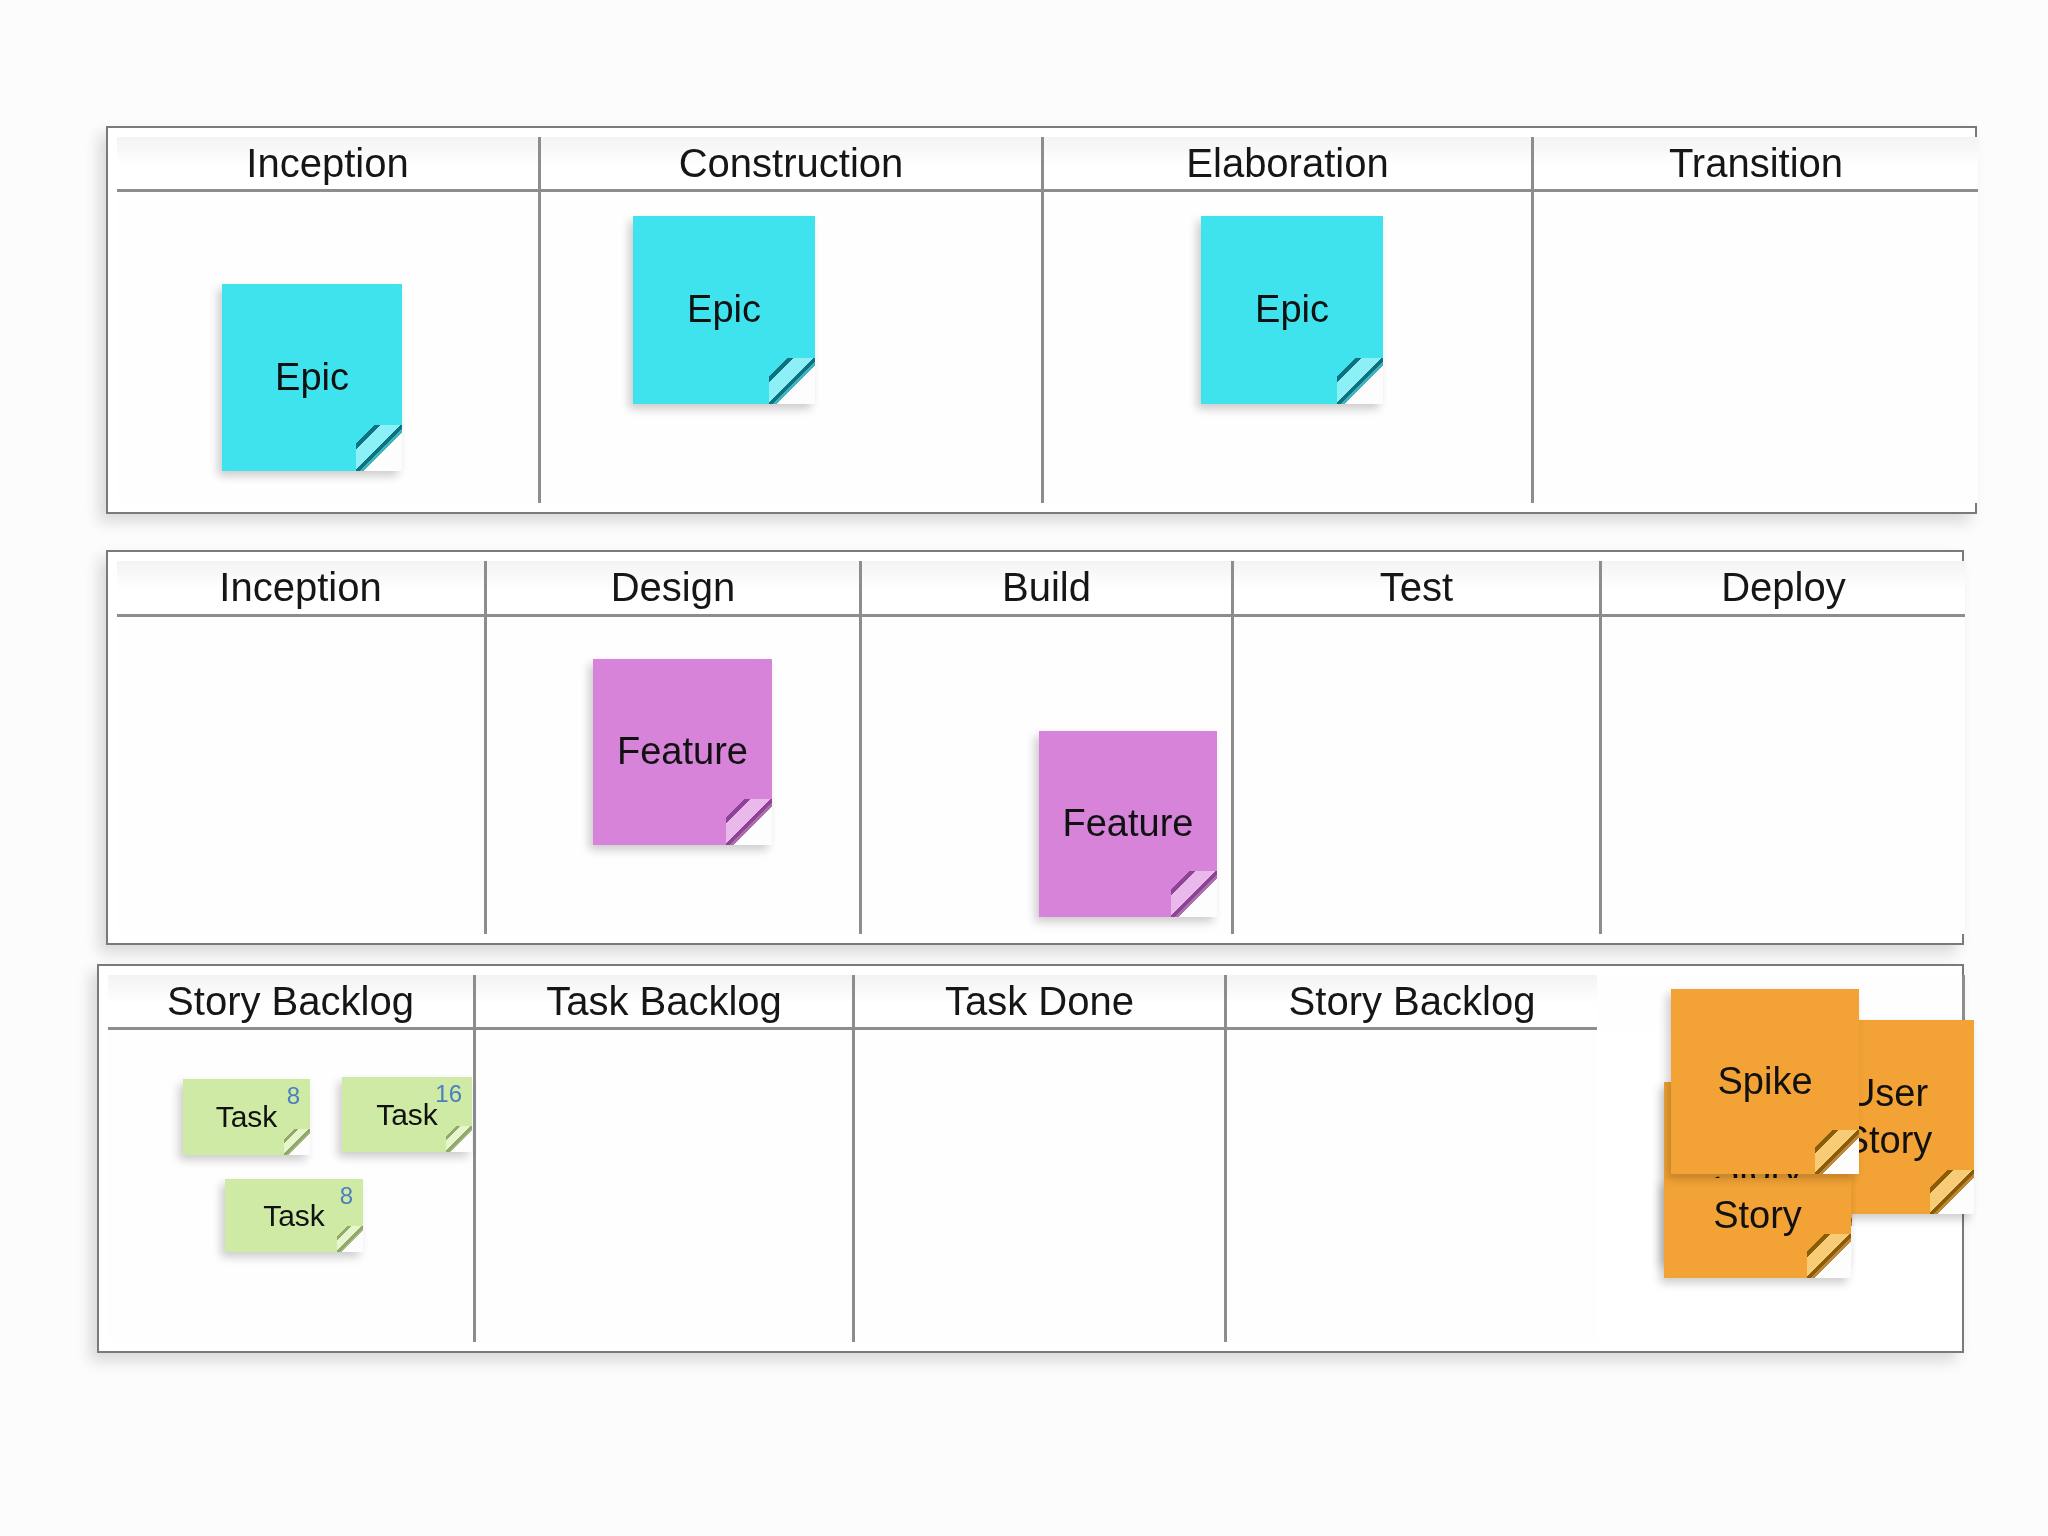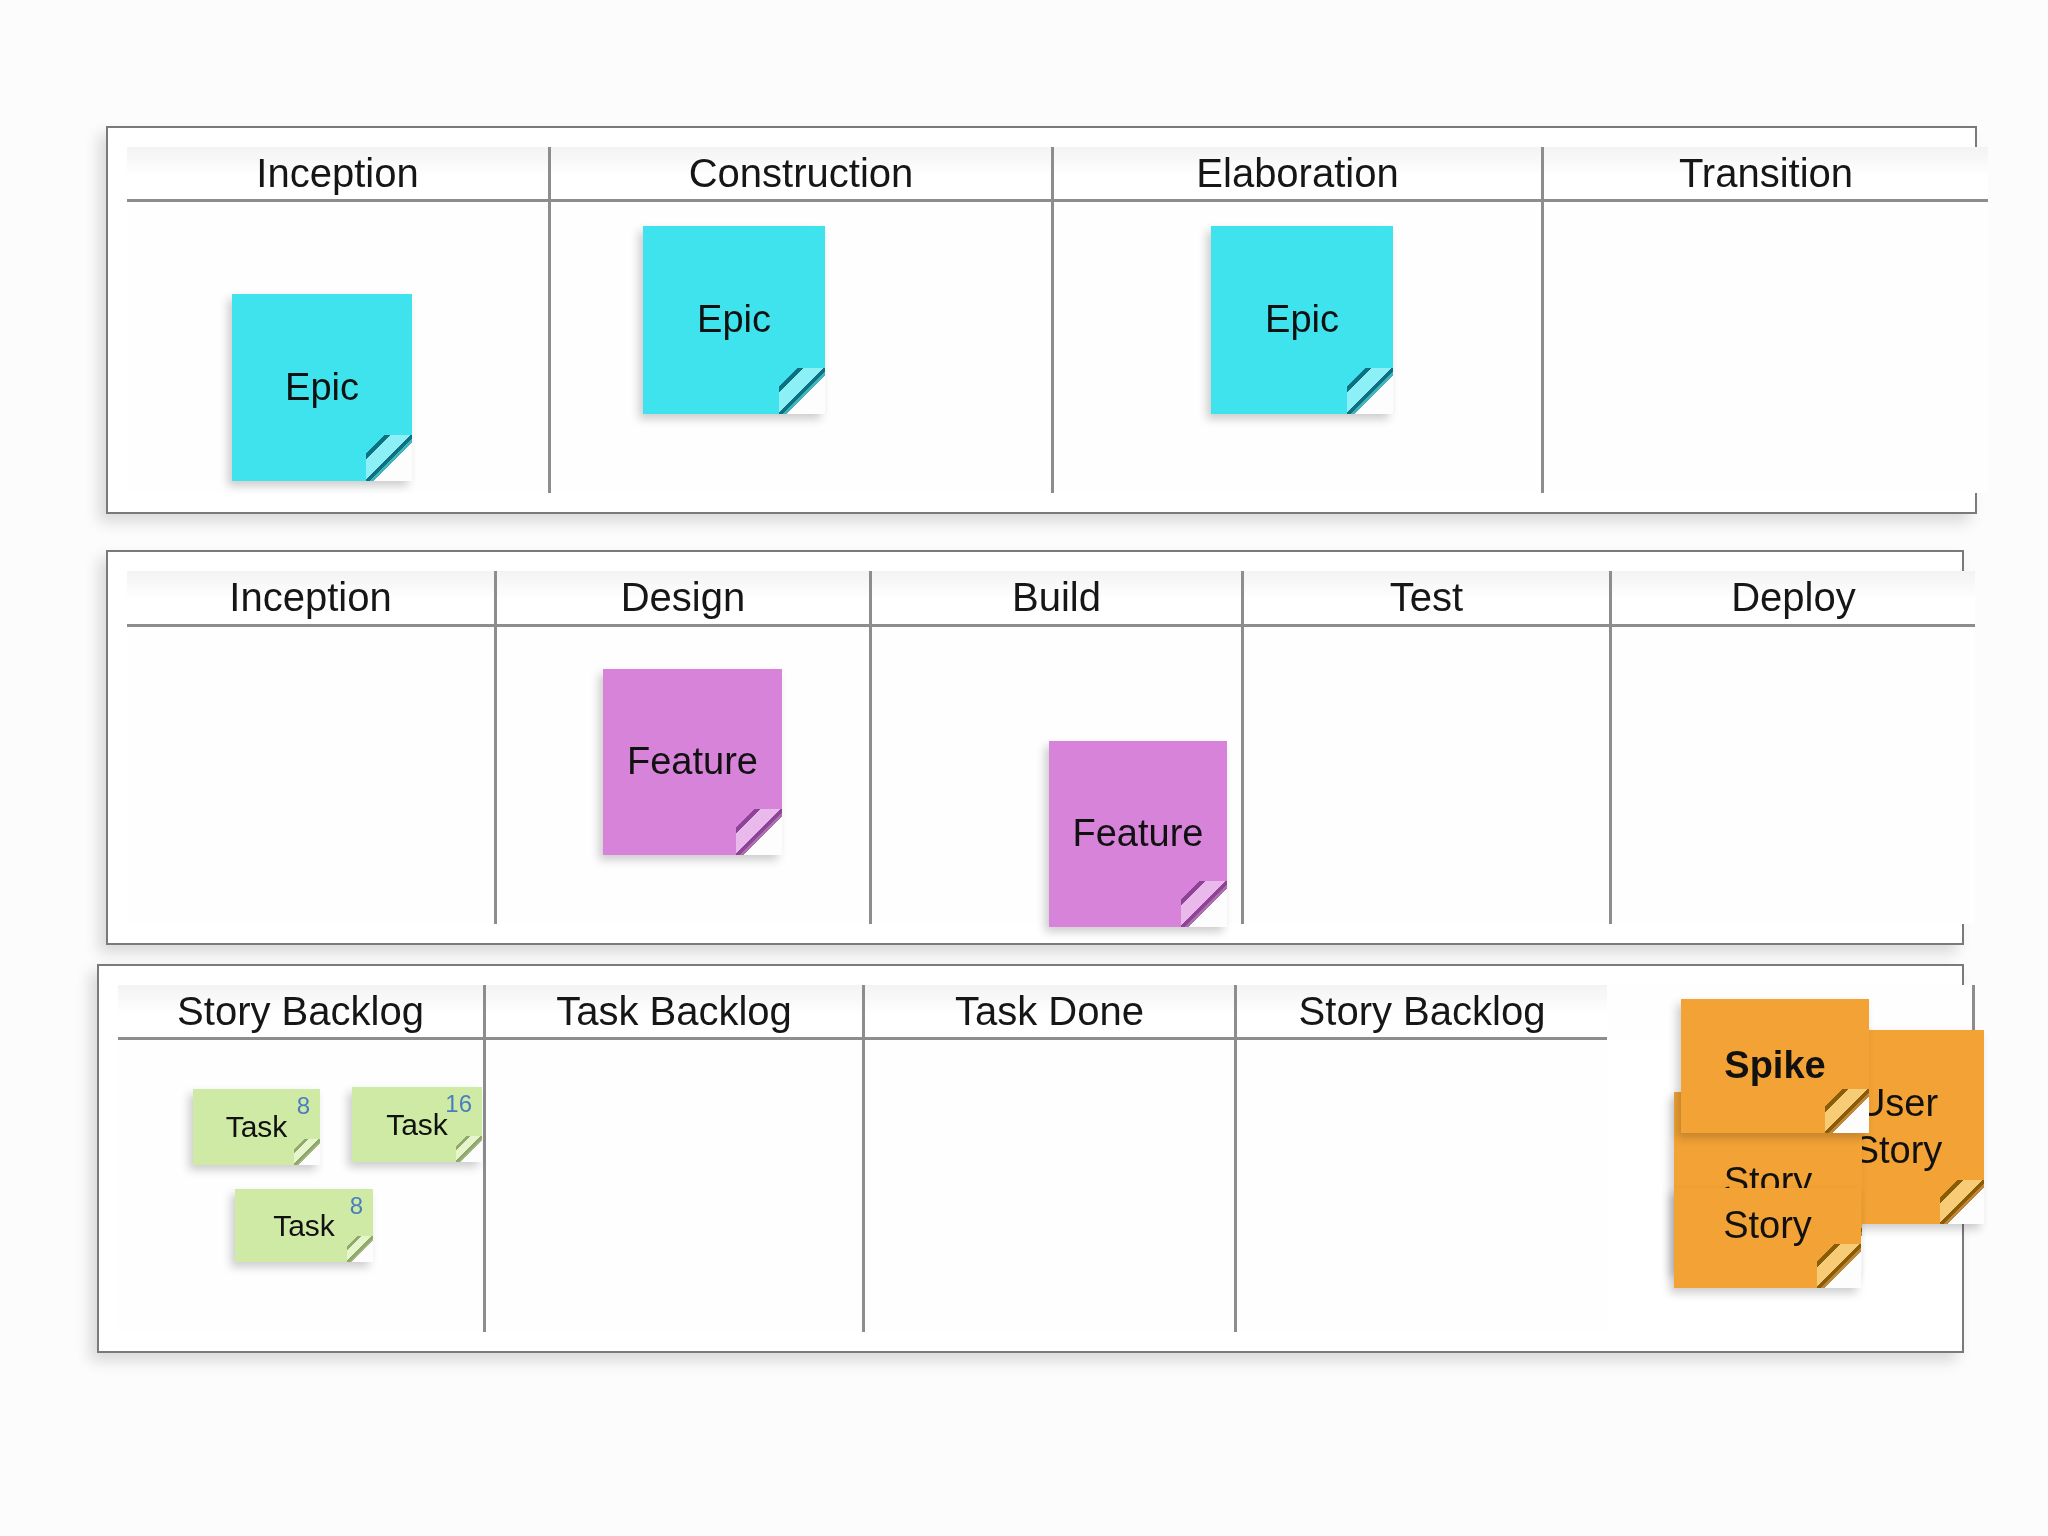--- a/index.html
+++ b/index.html
@@ -3,21 +3,21 @@
 <meta charset="utf-8">
 <style>
   html,body{margin:0;padding:0}
   body{
     width:2048px;height:1536px;position:relative;overflow:hidden;
     background:#fcfcfc;
     font-family:"Liberation Sans", sans-serif;
   }
   .board{
     position:absolute;box-sizing:border-box;
-    background:#ffffff;border:2px solid #7a7a7a;padding:19px;
+    background:#ffffff;border:2px solid #7a7a7a;padding:9px;
     box-shadow:-7px 8px 14px rgba(0,0,0,.14);
   }
   .grid{display:grid;width:100%;height:100%}
   .hcell{
     box-sizing:border-box;
     border-right:3px solid #8d8d8d;border-bottom:3px solid #8d8d8d;
     display:flex;align-items:center;justify-content:center;
     font-size:40px;color:#161616;
     background:linear-gradient(#f3f3f3,#ffffff 55%);
     white-space:nowrap;
@@ -123,21 +123,21 @@
           <i class="fold"></i>
         </div>
         <div class="note orange" style="left: 38px; top: 107px; width: 188px; height: 180px; z-index: 2; font-size: 38px; --fs: 44px;">
           <span class="note-label">Story</span>
           <i class="fold"></i>
         </div>
         <div class="note orange" style="left: 38px; top: 203px; width: 187px; height: 100px; z-index: 3; font-size: 38px; --fs: 44px; padding-bottom: 24px;">
           <span class="note-label">Story</span>
           <i class="fold"></i>
         </div>
-        <div class="note orange" style="left: 45px; top: 14px; width: 188px; height: 134px; z-index: 4; font-size: 38px; font-weight: bold; --fs: 44px;">
+        <div class="note orange" style="left: 45px; top: 14px; width: 188px; height: 185px; z-index: 4; font-size: 38px; --fs: 44px;">
           <span class="note-label">Spike</span>
           <i class="fold"></i>
         </div>
       </div>
     <div class="cell">
         <div class="note green" style="left: 46px; top: 49px; width: 127px; height: 76px; z-index: 1; font-size: 30px; --fs: 26px;">
           <span class="note-label">Task</span>
           <span class="note-sup">8</span>
           <i class="fold"></i>
         </div>

